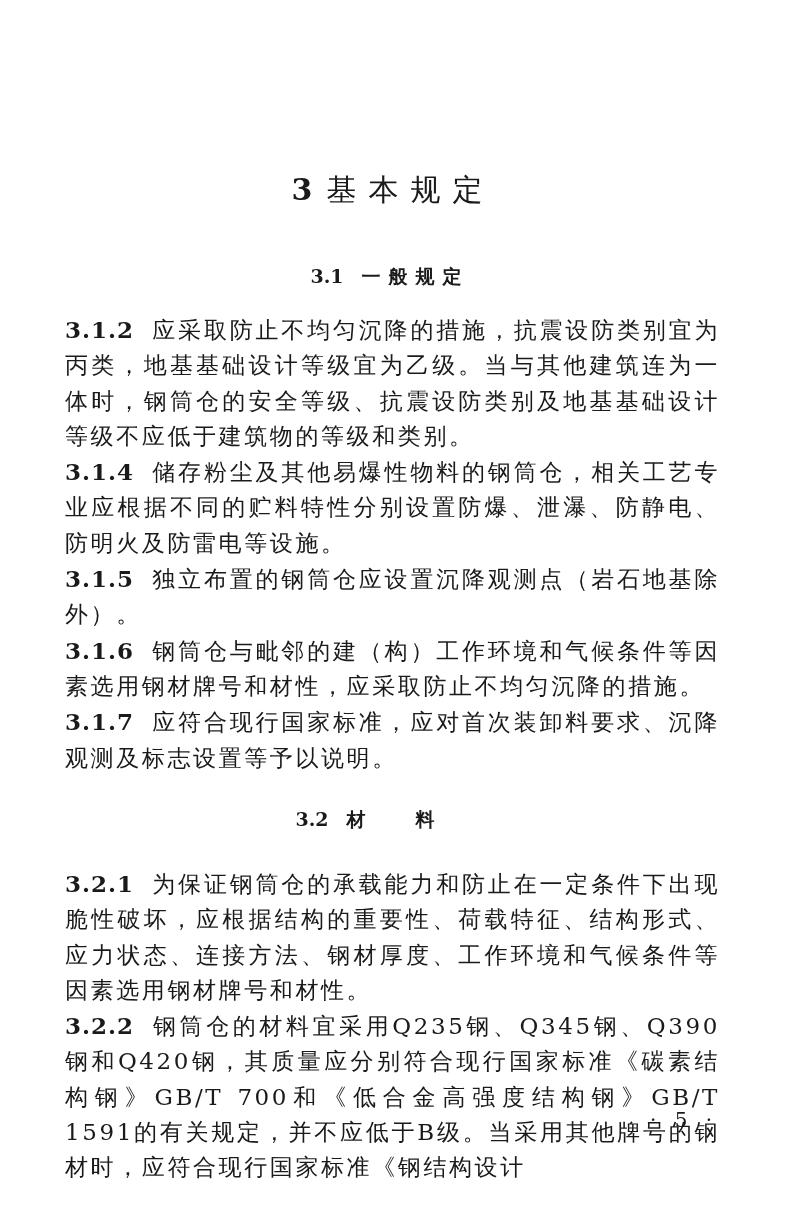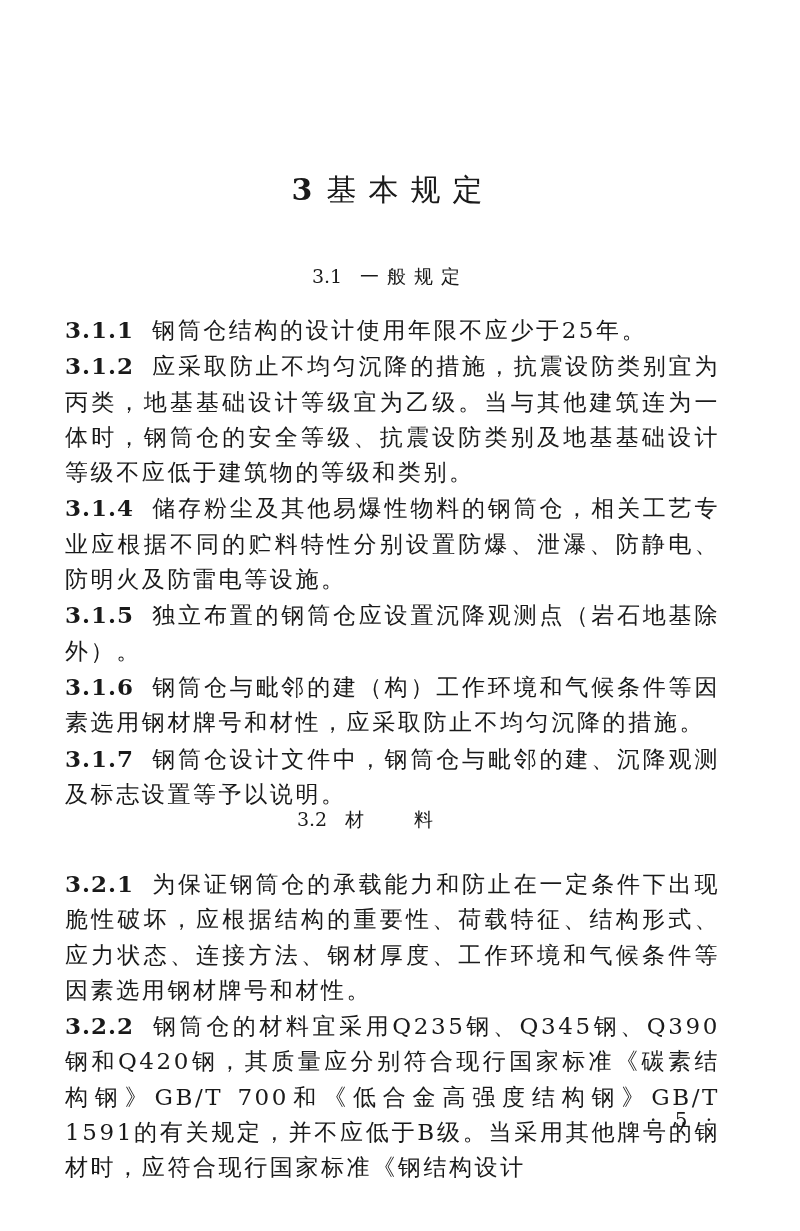--- a/index.html
+++ b/index.html
@@ -16,21 +16,21 @@
     text-align: center;
     font-size: 30px;
     letter-spacing: 12px;
     font-weight: normal;
   }
   .chapter-title .num { font-weight: bold; margin-right: 14px; letter-spacing: 0; }
   .section-title {
     position: absolute; left: 0; width: 780px;
     text-align: center;
     font-size: 19px;
-    font-weight: normal;
+    font-weight: bold;
     letter-spacing: 8px;
   }
   .section-title .num { letter-spacing: 0; margin-right: 18px; }
   #sec-3-1 { top: 264px; }
   #sec-3-2 { top: 807px; }
   #sec-3-2 .label { letter-spacing: 50px; }
   .block {
     position: absolute; left: 65px; width: 655px;
   }
   #block-3-1 { top: 312px; }
@@ -59,26 +59,25 @@
 
 <div class="chapter-title">
   <span class="num">3</span><span>基本规定</span>
 </div>
 
 <div class="section-title" id="sec-3-1">
   <span class="num">3.1</span><span>一般规定</span>
 </div>
 
 <div class="block" id="block-3-1">
-  <p class="clause"><span class="cid">3.1.1</span><span>钢筒仓结构的设计使用年限不应少于25年。</span></p>
   <p class="clause"><span class="cid">3.1.2</span><span>应采取防止不均匀沉降的措施，抗震设防类别宜为丙类，地基基础设计等级宜为乙级。当与其他建筑连为一体时，钢筒仓的安全等级、抗震设防类别及地基基础设计等级不应低于建筑物的等级和类别。</span></p>
   <p class="clause"><span class="cid">3.1.4</span><span>储存粉尘及其他易爆性物料的钢筒仓，相关工艺专业应根据不同的贮料特性分别设置防爆、泄瀑、防静电、防明火及防雷电等设施。</span></p>
   <p class="clause"><span class="cid">3.1.5</span><span>独立布置的钢筒仓应设置沉降观测点（岩石地基除外）。</span></p>
   <p class="clause"><span class="cid">3.1.6</span><span>钢筒仓与毗邻的建（构）工作环境和气候条件等因素选用钢材牌号和材性，应采取防止不均匀沉降的措施。</span></p>
-  <p class="clause"><span class="cid">3.1.7</span><span>钢筒仓设计文件中，钢筒仓与毗邻的建、沉降观测及标志设置等予以说明。</span></p>
+  <p class="clause"><span class="cid">3.1.7</span><span>应符合现行国家标准，应对首次装卸料要求、沉降观测及标志设置等予以说明。</span></p>
 </div>
 
 <div class="section-title" id="sec-3-2">
   <span class="num">3.2</span><span class="label">材料</span>
 </div>
 
 <div class="block" id="block-3-2">
   <p class="clause"><span class="cid">3.2.1</span><span>为保证钢筒仓的承载能力和防止在一定条件下出现脆性破坏，应根据结构的重要性、荷载特征、结构形式、应力状态、连接方法、钢材厚度、工作环境和气候条件等因素选用钢材牌号和材性。</span></p>
   <p class="clause"><span class="cid">3.2.2</span><span>钢筒仓的材料宜采用Q235钢、Q345钢、Q390钢和Q420钢，其质量应分别符合现行国家标准《碳素结构钢》GB/T 700和《低合金高强度结构钢》GB/T 1591的有关规定，并不应低于B级。当采用其他牌号的钢材时，应符合现行国家标准《钢结构设计</span></p>
 </div>

